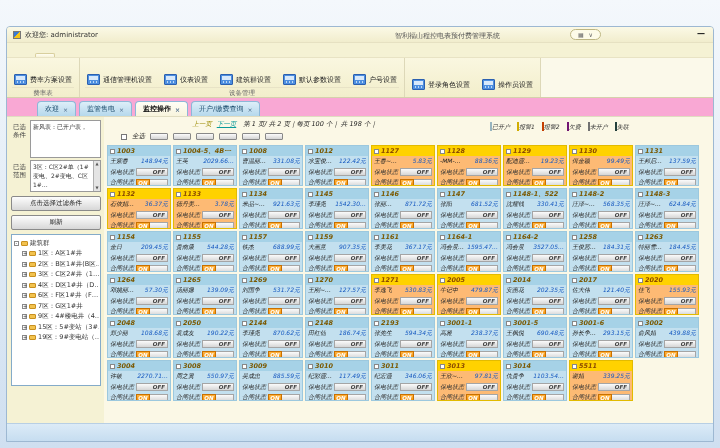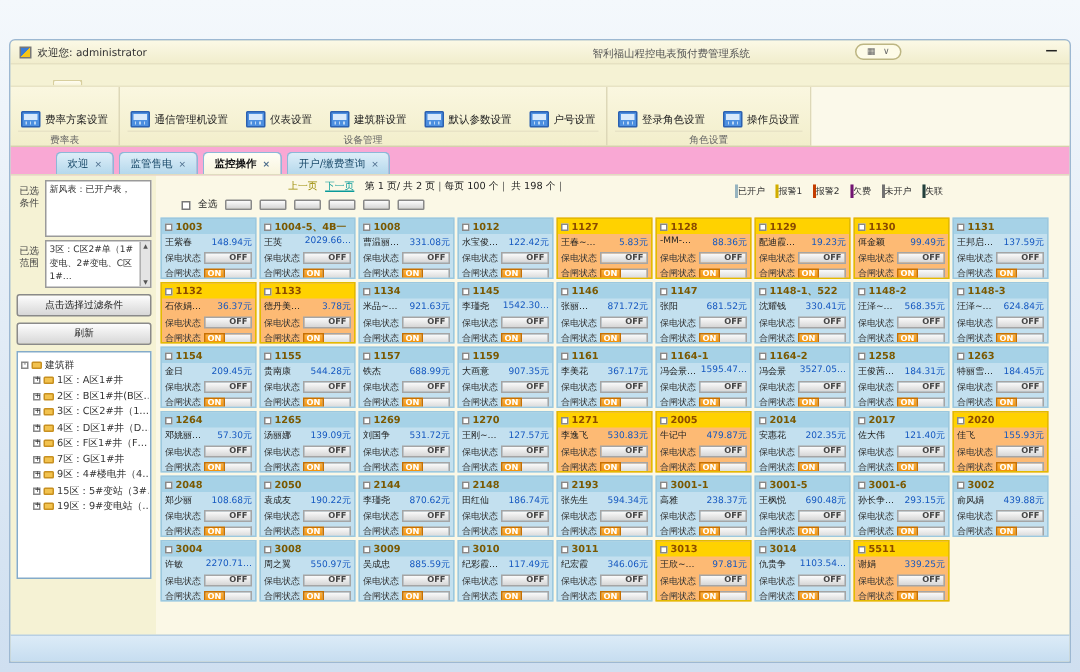--- a/index.html
+++ b/index.html
@@ -68,21 +68,21 @@
   .sbtn { display:block; width:100%; margin:4px 0 0; font-size:6.5px; color:#222; padding:2px 0;
     background:linear-gradient(#fdfdfd,#d7d7d7); border:1px solid #8a8a8a; border-radius:2px; text-align:center; }
   .tree { background:#fff; border:1px solid #84abc9; height:152px; margin-top:4px;
     padding:2px 1px 2px 2px; font-size:6.5px; color:#333; overflow:hidden; }
   .trow { display:flex; align-items:center; gap:2px; margin:1.5px 0; white-space:nowrap; overflow:hidden; }
   .trow.child { margin-left:8px; }
   .exp { width:5px; height:5px; flex:none; border:1px solid #888; background:#fff; font-size:5px;
     line-height:3px; text-align:center; color:#333; }
   .folder { width:7px; height:5px; flex:none; background:#f2c24e; border:1px solid #c89020; border-radius:1px; }
 
-  .main { flex:1; background:#fbf8e6; padding:1px 0 0 3px; overflow:hidden; }
+  .main { flex:1; background:#fbf8e6; padding:1px 0 0 3px; overflow:hidden;font-style:italic; }
   .ctrlbar { display:flex; }
   .ctrl-left { width:355px; flex:none; }
   .pag { font-size:6.5px; color:#222; text-align:center; padding:2px 0 1px; white-space:nowrap; }
   .prev { color:#9a8a00; margin-right:5px; }
   .next { color:#0a9a9a; text-decoration:underline; margin-right:7px; }
   .btnrow { display:flex; align-items:center; gap:5px; padding:2px 0 3px 14px; font-size:6.5px; color:#222;text-align:center; }
   .chk { width:6px; height:6px; border:1px solid #777; background:#fff; flex:none; }
   .abtn { background:linear-gradient(#fbfbfb,#d4d4d4); border:1px solid #888; padding:2.5px 8px;
     font-size:6.5px; color:#222; border-radius:1px; white-space:nowrap; }
   .legend { display:flex; gap:7px; padding:5px 0 0 28px; }
@@ -179,21 +179,20 @@
 
       <span class="rbtn">
             <span class="mon"></span>
             <span>登录角色设置</span>
           </span>
           <span class="rbtn">
             <span class="mon"></span>
             <span>操作员设置</span>
           </span>
         </div>
-      <div class="rlabel">角色设置</div>
     </div>
     <div class="rfill"></div>
   </div>
 
   <div class="doctabs">
 
   <span class="dtab">
         <span>欢迎</span>
         <span class="x">×</span>
       </span>

